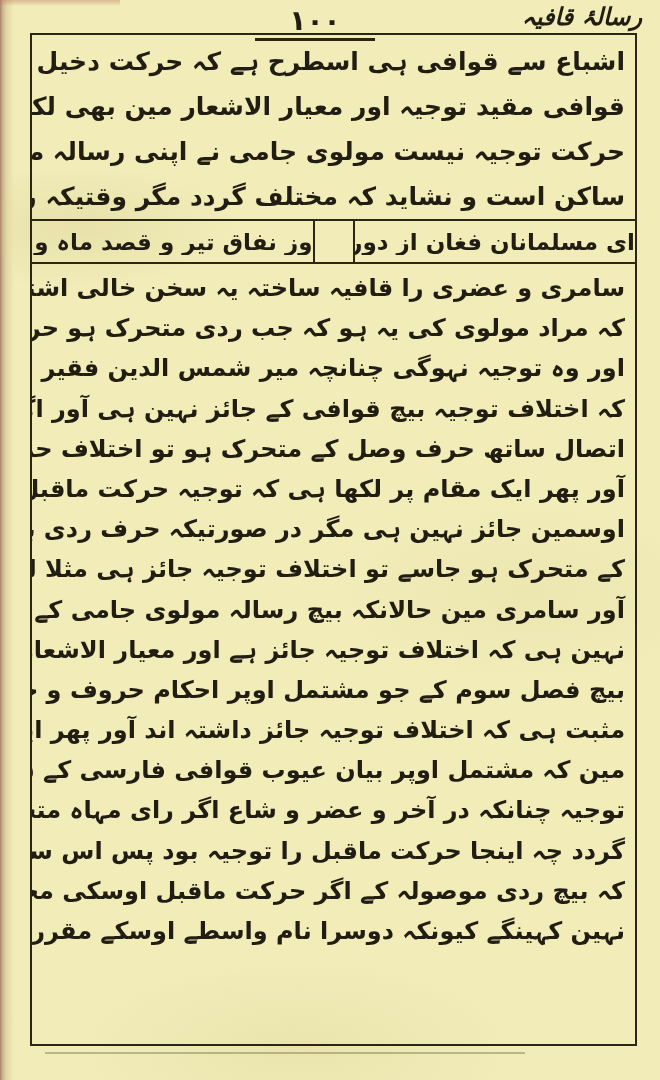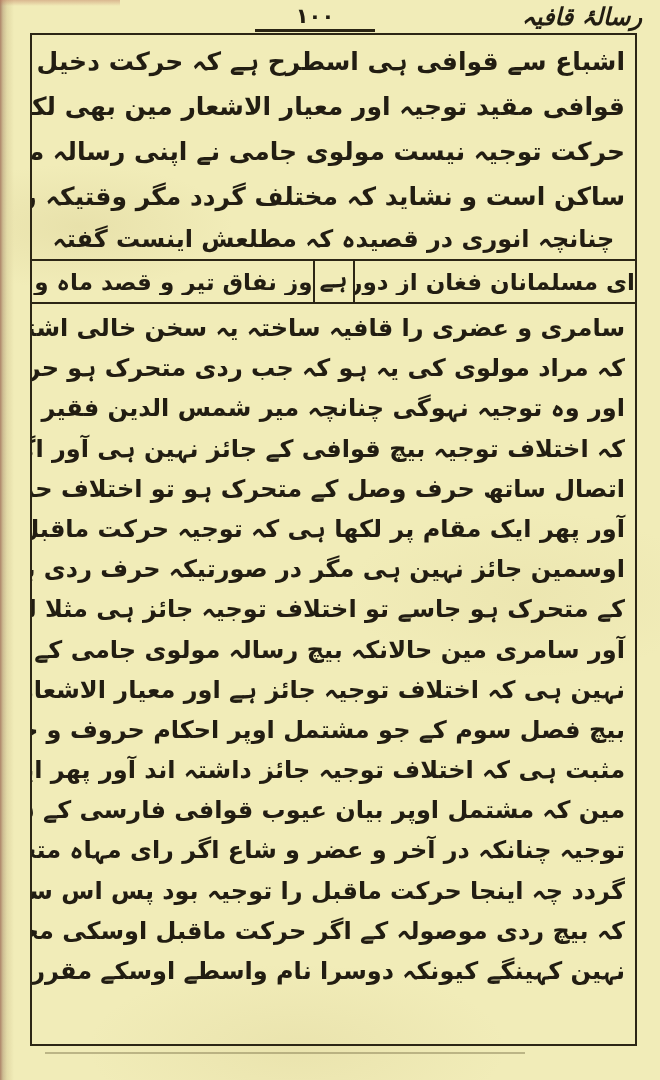--- a/index.html
+++ b/index.html
@@ -29,21 +29,21 @@
   .header{
     position:absolute;top:2px;left:0;right:0;height:30px;
   }
   .running-title{
     position:absolute;right:18px;top:1px;
     font-size:24px;font-weight:bold;font-style:italic;
     letter-spacing:-1px;
   }
   .page-number{
     position:absolute;left:255px;top:2px;width:120px;
-    text-align:center;font-size:21px;font-weight:bold;
+    text-align:center;font-size:28px;font-weight:bold;
     border-bottom:3px solid #2a2414;padding-bottom:1px;
   }
   .frame{
     position:absolute;left:30px;top:33px;right:23px;bottom:34px;
     border:2.5px solid #2c2615;
     padding:4px 10px 0 10px;
     box-sizing:border-box;
     overflow:hidden;
   }
   .jline{
@@ -96,21 +96,20 @@
     <div class="page-number">۱۰۰</div>
   </div>
 
   <div class="frame">
 
     <div class="top-section">
       <div class="jline top-line">اشباع سے قوافی ہی اسطرح ہے کہ حرکت دخیل را در قوافی موصولہ اشباع خوانند و در</div>
       <div class="jline top-line">قوافی مقید توجیہ اور معیار الاشعار مین بھی لکھا ہی کہ ہرگاہ ردی متحرک شود آن</div>
       <div class="jline top-line">حرکت توجیہ نیست مولوی جامی نے اپنی رسالہ مین لکھا ہی کہ توجیہ حرکت ماقبل ردی</div>
       <div class="jline top-line">ساکن است و نشاید کہ مختلف گردد مگر وقتیکہ ردی متحرک شود بسبب حرف وصل</div>
-      <div class="intro-line">چنانچہ انوری در قصیدہ کہ مطلعش اینست گفتہ ہے</div>
     </div>
 
     <div class="verse-row">
       <div class="verse-cell">ای مسلمانان فغان از دور چرخ چنبری</div>
       <div class="verse-spacer"></div>
       <div class="verse-cell">وز نفاق تیر و قصد ماہ و سیر مشتری</div>
     </div>
 
     <div class="body-section">
       <div class="jline body-line">سامری و عضری را قافیہ ساختہ یہ سخن خالی اشتباہ سے نہین پھر یہ کہہ سکتے ہین</div>

